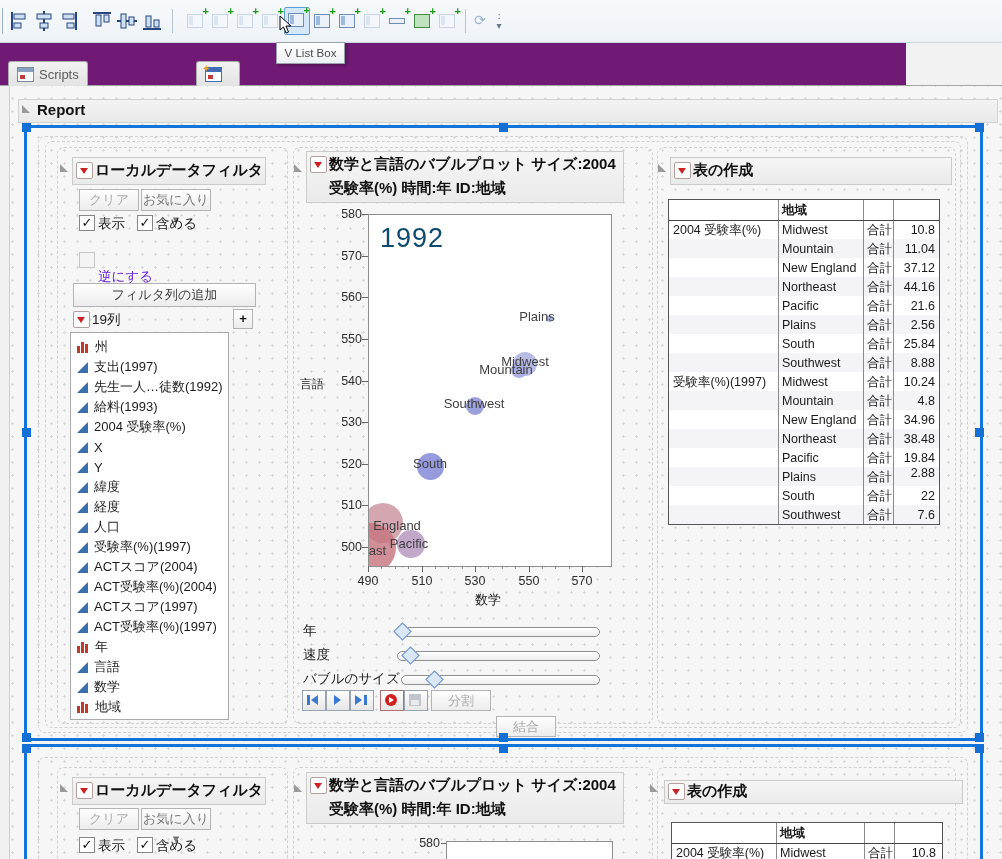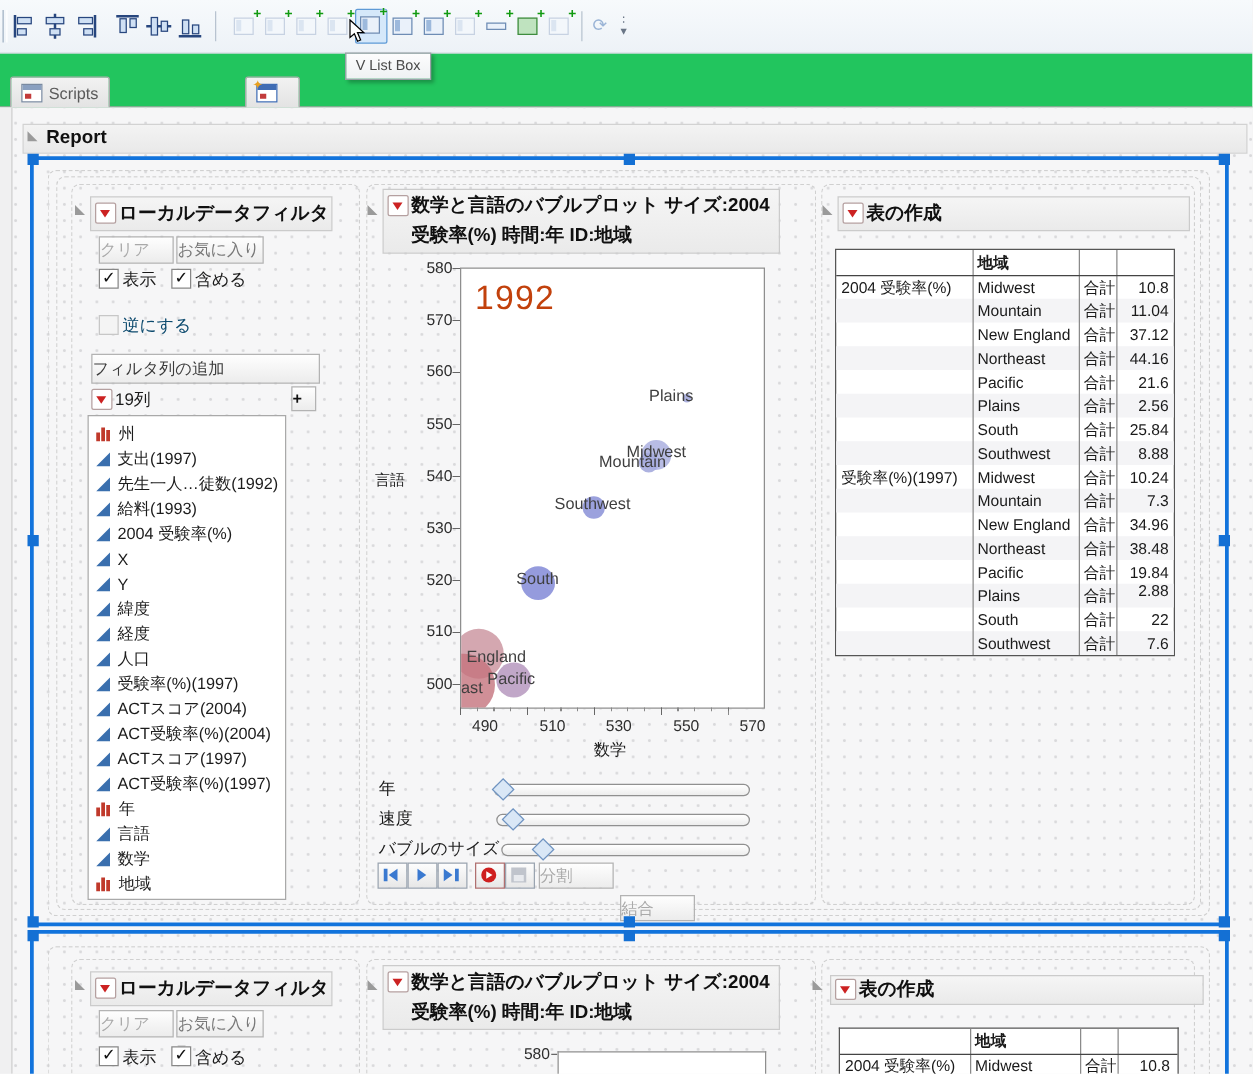--- a/index.html
+++ b/index.html
@@ -21,21 +21,21 @@
   .plus{position:absolute;right:-1px;top:-4px;font:bold 11px "Liberation Sans",sans-serif;color:#119a11;text-shadow:0 0 2px #fff;}
   .bicon.hov{background:#d5e8fa;border:1px solid #5e9ad6;border-radius:2px;top:7px;height:26px;}
   .tb-more{position:absolute;top:12px;color:#6a7686;font-size:10px;line-height:9px;text-align:center;width:10px;}
   
   .tooltip{position:absolute;left:276px;top:42px;width:67px;height:20px;
     background:linear-gradient(#fdfdfd,#eef1f3);border:1px solid #9aa1a8;
     box-shadow:2px 2px 3px rgba(0,0,0,.25);font-size:11.5px;color:#4a4a4a;
     text-align:center;line-height:20px;z-index:60;}
   .cursor{position:absolute;left:279px;top:15px;z-index:70;}
   
-  .tabstrip{position:absolute;left:0;top:43px;width:1002px;height:43px;background:#22c55e;}
+  .tabstrip{position:absolute;left:0;top:43px;width:906px;height:43px;background:#701a75;}
   .tabstrip .baseline{position:absolute;left:0;top:42px;width:1002px;height:1px;background:#a5a5a5;}
   .tab{position:absolute;border:1px solid #ababab;border-bottom:none;
     border-radius:3px 3px 0 0;display:flex;align-items:center;gap:5px;
     padding:0 8px;font-size:13px;cursor:pointer;}
   .tab.inactive{background:linear-gradient(#f2f2f2,#e3e3e3);color:#5a5a5a;top:18px;height:24px;}
   .tab.active{background:#f6f6f7;color:#111;top:14px;height:29px;z-index:5;}
   .winicon{width:15px;height:13px;border:1px solid #3f6cb4;background:#fff;position:relative;flex:0 0 auto;}
   .winicon b{position:absolute;left:0;top:0;right:0;height:4px;background:#3f6cb4;}
   .winicon s{position:absolute;left:2px;bottom:2px;width:5px;height:4px;background:#c23b3b;}
   .star{position:absolute;left:-4px;top:-5px;color:#e8a020;font-size:10px;}
@@ -55,46 +55,46 @@
   .dash{position:absolute;border:1px dashed #d0d0d0;border-radius:7px;}
   
   .hbox{position:absolute;background:linear-gradient(#f5f5f5,#eaeaea);border:1px solid #cbcbcb;}
   .htxt{font-weight:bold;color:#101010;font-size:15px;position:absolute;white-space:nowrap;}
   .menu-red{position:absolute;width:15px;height:15px;background:#fff;border:1px solid #b5a0a0;
     border-radius:2px;cursor:pointer;}
   .menu-red:after{content:"";position:absolute;left:3px;top:5px;width:0;height:0;
     border-top:6px solid #cc2222;border-left:4px solid transparent;border-right:4px solid transparent;}
   
   .btn{position:absolute;background:linear-gradient(#fefefe,#ececec);border:1px solid #b3b3b3;
-    font-size:13px;color:#444;cursor:pointer;}
+    font-size:13px;color:#444;text-align:center;cursor:pointer;}
   .btn.dis{color:#a9a9a9;}
   .chk{position:absolute;width:14px;height:14px;background:#fff;border:1px solid #878787;font:bold 13px "DejaVu Sans",sans-serif;
     color:#111;line-height:13px;text-align:center;cursor:pointer;}
   .chk.off{background:#f4f4f4;border-color:#c7c7c7;}
   .lbl{position:absolute;font-size:13.5px;color:#1a1a1a;white-space:nowrap;}
-  .lbl.dis{color:#0c4a6e;}
+  .lbl.dis{color:#6d28d9;margin-top:16px;}
   
   .flist{position:absolute;left:70px;top:332px;width:157px;height:386px;background:#fff;border:1px solid #a9a9a9;}
   .li{position:absolute;left:6px;height:20px;display:flex;align-items:center;gap:6px;font-size:13px;color:#1c1c1c;cursor:pointer;white-space:nowrap;}
   .ic-cont{width:0;height:0;border-bottom:11px solid #3a6fae;border-left:11px solid transparent;}
   .ic-nom{width:12px;height:11px;background-image:linear-gradient(#c0392b,#c0392b),linear-gradient(#c0392b,#c0392b),linear-gradient(#c0392b,#c0392b);
     background-size:3px 7px,3px 11px,3px 9px;background-position:0 100%,4px 100%,8px 100%;background-repeat:no-repeat;}
   
   .plot{position:absolute;left:368px;top:214px;width:242px;height:351px;background:#fff;border:1px solid #8e8e8e;overflow:hidden;}
   .bub{position:absolute;border-radius:50%;}
   .blab{position:absolute;transform:translate(-50%,-50%);font-size:13px;color:#3f3f3f;white-space:nowrap;z-index:5;}
   .ytick{position:absolute;width:30px;text-align:right;font-size:12.5px;color:#2e2e2e;}
-  .xtick{position:absolute;width:30px;text-align:center;font-size:12.5px;color:#2e2e2e;margin-left:20px;}
+  .xtick{position:absolute;width:30px;text-align:center;font-size:12.5px;color:#2e2e2e;}
   .ymarks{position:absolute;left:362px;top:214px;width:6px;height:335px;
     background:repeating-linear-gradient(to bottom,#666 0 1px,transparent 1px 41.63px);}
   .xmarks{position:absolute;left:368px;top:566px;width:215px;height:6px;
     background:repeating-linear-gradient(to right,#666 0 1px,transparent 1px 53.5px);}
   .xmarks2{position:absolute;left:368px;top:566px;width:215px;height:3px;
     background:repeating-linear-gradient(to right,#888 0 1px,transparent 1px 13.38px);}
-  .bigyear{position:absolute;font-size:27px;color:#c2410c;letter-spacing:1px;}
+  .bigyear{position:absolute;font-size:27px;color:#0c4a6e;letter-spacing:1px;}
   
   .track{position:absolute;height:8px;background:linear-gradient(#fff,#ededed);border:1px solid #909090;border-radius:5px;cursor:pointer;}
   .thumb{position:absolute;width:11px;height:11px;background:#d9e7f6;border:1px solid #6f93c0;transform:rotate(45deg);cursor:pointer;z-index:6;}
   .mbtn{position:absolute;width:22px;height:19px;background:linear-gradient(#fdfdfd,#e7e7e7);border:1px solid #9aa4b0;cursor:pointer;}
   .t-r{width:0;height:0;border-left:7px solid #3a79d0;border-top:5px solid transparent;border-bottom:5px solid transparent;position:absolute;top:4px;}
   .t-l{width:0;height:0;border-right:7px solid #3a79d0;border-top:5px solid transparent;border-bottom:5px solid transparent;position:absolute;top:4px;}
   .bar-b{position:absolute;width:3px;height:10px;background:#3a79d0;top:4px;}
   .reddot{position:absolute;left:4px;top:3px;width:12px;height:12px;border-radius:50%;background:#cf1f1f;}
   .reddot:after{content:"";position:absolute;left:4px;top:3px;width:0;height:0;border-left:5px solid #fff;border-top:3px solid transparent;border-bottom:3px solid transparent;}
   .floppy{position:absolute;left:4px;top:3px;width:12px;height:12px;background:#c0c4cc;}
@@ -508,21 +508,21 @@
   <div class="cell" style="left:194px;top:154px;width:30px">合計</div>
   <div class="cell num" style="left:224px;top:154px;width:46px">8.88</div>
 
   <div class="cell" style="left:0;top:173px;width:109px">受験率(%)(1997)</div>
   <div class="cell" style="left:109px;top:173px;width:85px">Midwest</div>
   <div class="cell" style="left:194px;top:173px;width:30px">合計</div>
   <div class="cell num" style="left:224px;top:173px;width:46px">10.24</div>
 
   <div class="cell" style="left:109px;top:192px;width:85px">Mountain</div>
   <div class="cell" style="left:194px;top:192px;width:30px">合計</div>
-  <div class="cell num" style="left:224px;top:192px;width:46px">7.3</div>
+  <div class="cell num" style="left:224px;top:192px;width:46px">4.8</div>
 
   <div class="cell" style="left:109px;top:211px;width:85px">New England</div>
   <div class="cell" style="left:194px;top:211px;width:30px">合計</div>
   <div class="cell num" style="left:224px;top:211px;width:46px">34.96</div>
 
   <div class="cell" style="left:109px;top:230px;width:85px">Northeast</div>
   <div class="cell" style="left:194px;top:230px;width:30px">合計</div>
   <div class="cell num" style="left:224px;top:230px;width:46px">38.48</div>
 
   <div class="cell" style="left:109px;top:249px;width:85px">Pacific</div>

